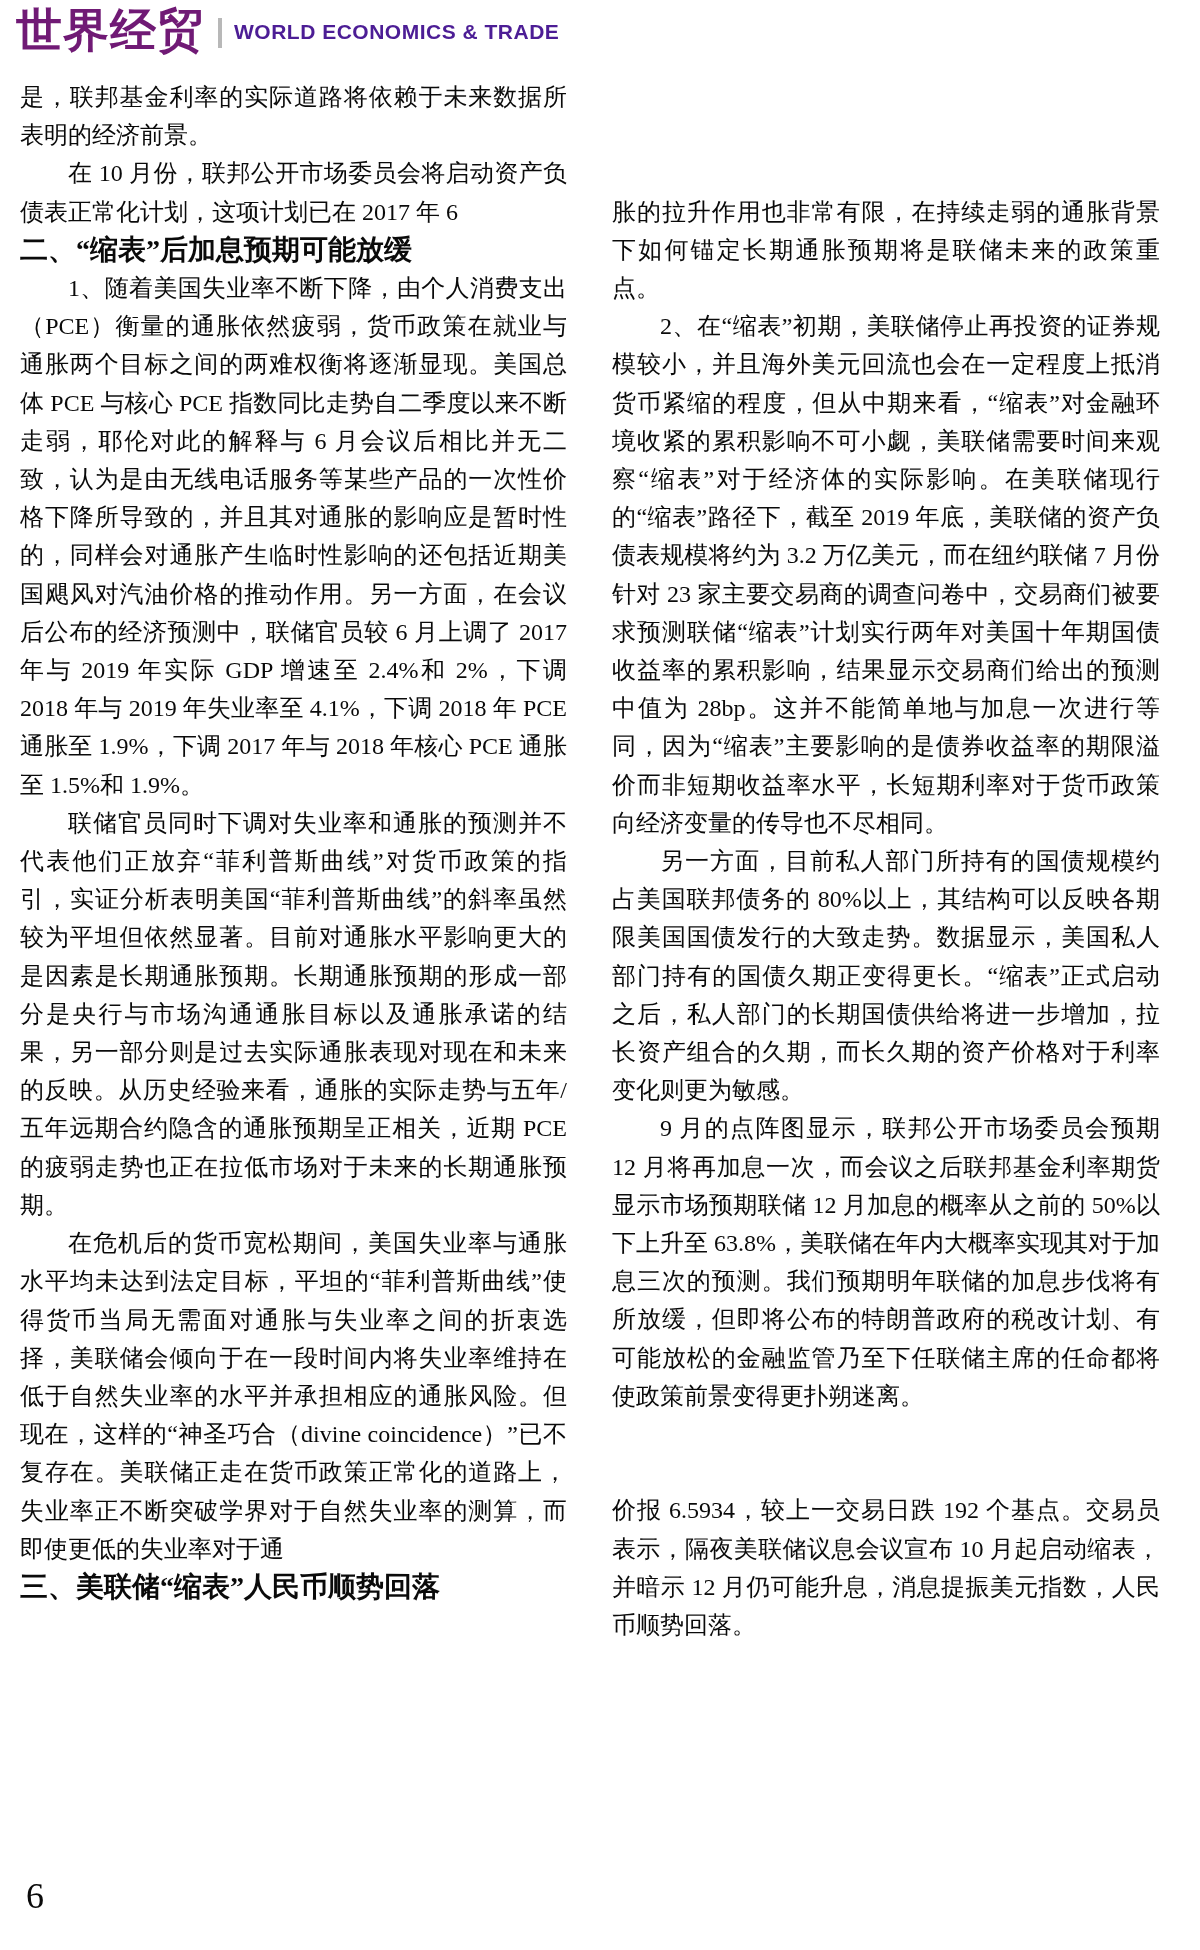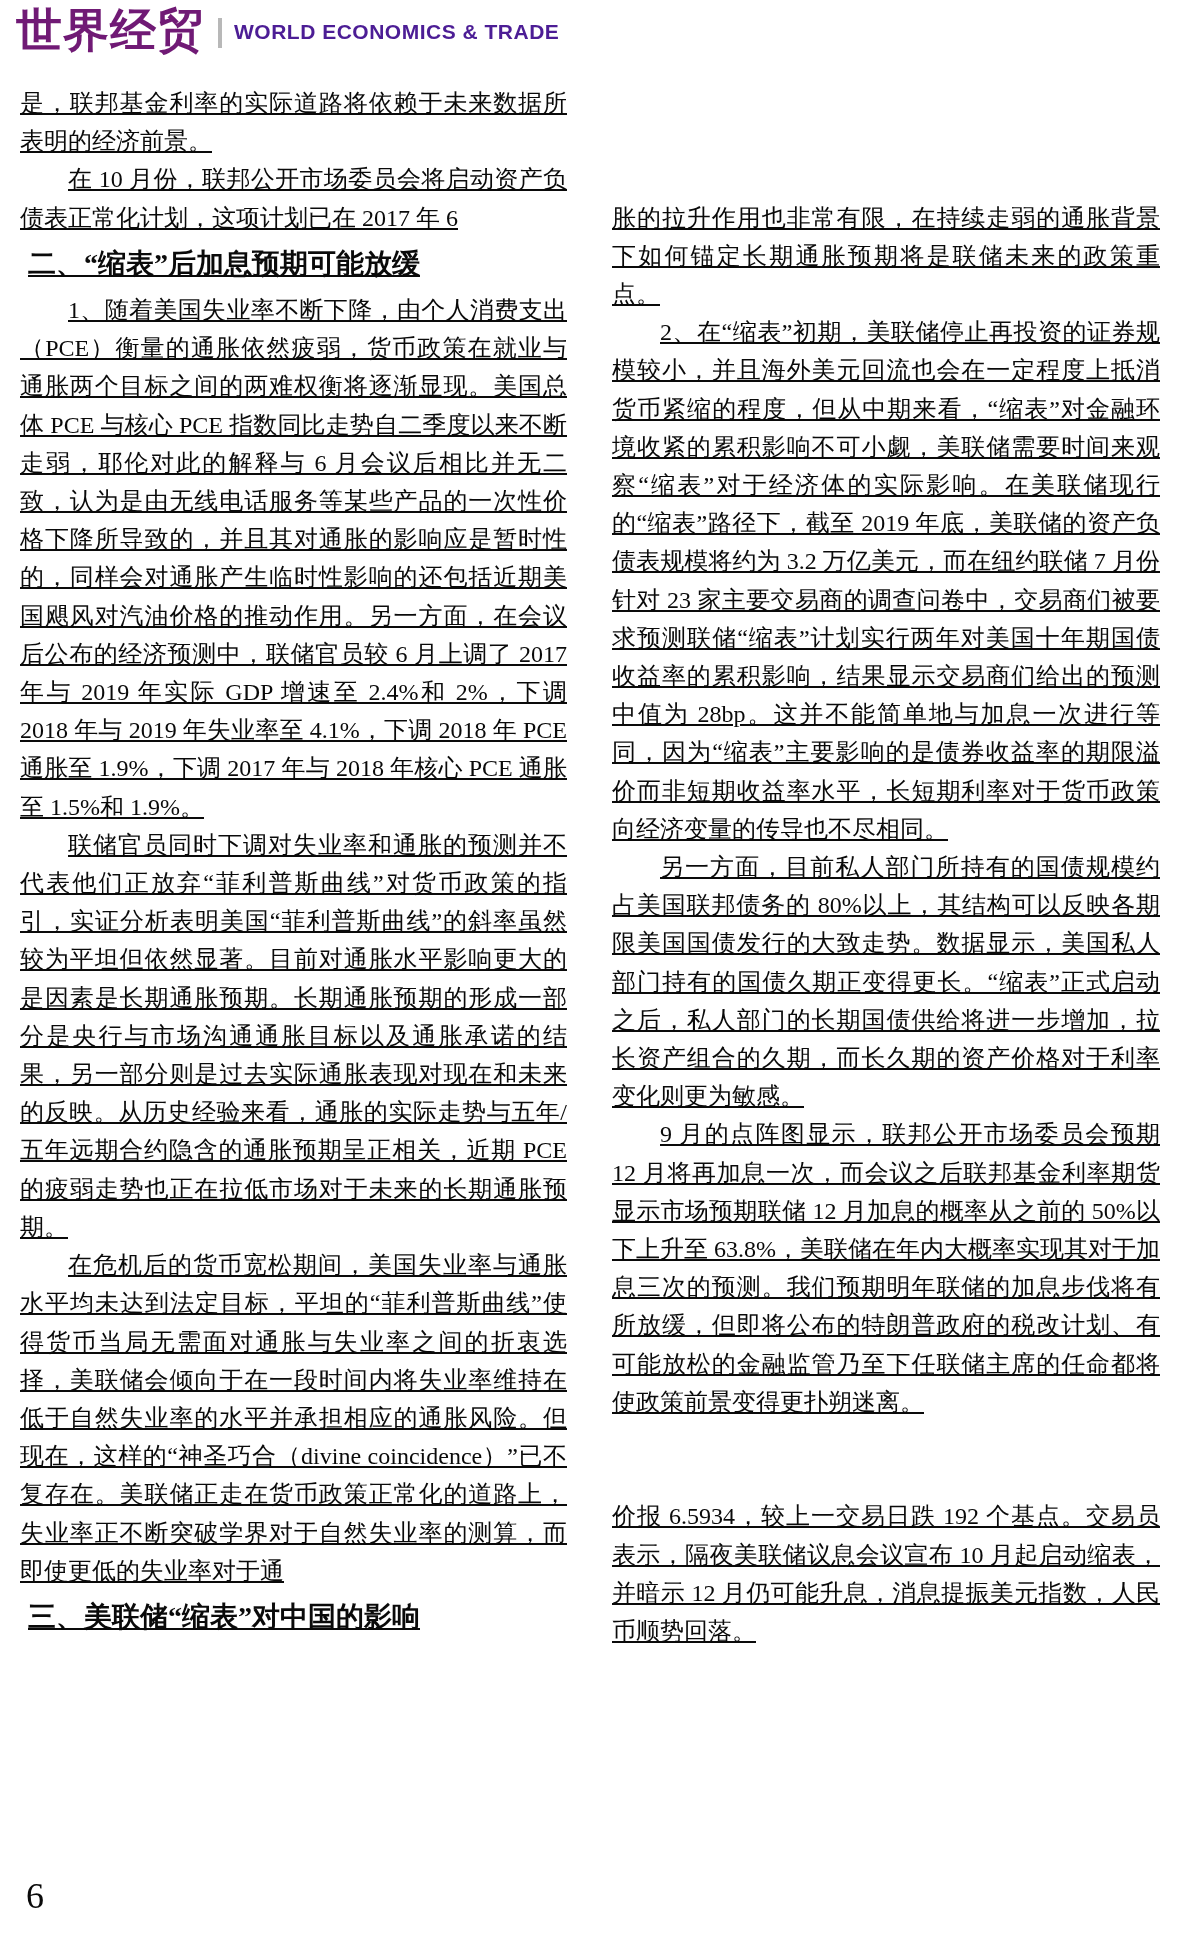--- a/index.html
+++ b/index.html
@@ -19,30 +19,30 @@
     letter-spacing:1px;
   }
   .masthead-divider { width:4px; height:30px; background:#b8b8b8; margin:14px 12px 0 14px; }
   .masthead-en {
     font-family:"Liberation Sans","DejaVu Sans",sans-serif;
     font-weight:bold; font-size:21px; line-height:21px;
     color:#9c9c9c; letter-spacing:0.5px; margin-top:17px;
   }
   
   .col {
-    position:absolute; top:84px;
+    position:absolute; top:78px;
     font-size:24px; line-height:38.2px;
-    text-align:justify; text-justify:inter-ideograph;text-decoration:underline;
+    text-align:justify; text-justify:inter-ideograph;
   }
   .col-left  { left:20px;  width:547px; }
   .col-right { left:612px; width:548px; }
   p.para { margin:0; }
   p.indent { text-indent:2em; }
   h2.heading {
-    margin:8px; font-size:28px; font-weight:bold;
+    margin:0; font-size:28px; font-weight:bold;
     line-height:38.2px; text-align:left;
   }
   .gap { width:100%; }
   .gap-3 { height:114.6px; }
   .gap-2 { height:76.4px; }
   .page-number {
     position:absolute; left:26px; top:1876px;
     font-size:36px; line-height:40px;
   }
 </style>
@@ -57,21 +57,21 @@
     <div class="masthead-en" style="color: #4c1d95;">WORLD ECONOMICS &amp; TRADE</div>
   </div>
 
   <div class="col col-left">
     <p class="para">是，联邦基金利率的实际道路将依赖于未来数据所表明的经济前景。</p>
     <p class="para indent">在 10 月份，联邦公开市场委员会将启动资产负债表正常化计划，这项计划已在 2017 年 6</p>
     <h2 class="heading">二、“缩表”后加息预期可能放缓</h2>
     <p class="para indent">1、随着美国失业率不断下降，由个人消费支出（PCE）衡量的通胀依然疲弱，货币政策在就业与通胀两个目标之间的两难权衡将逐渐显现。美国总体 PCE 与核心 PCE 指数同比走势自二季度以来不断走弱，耶伦对此的解释与 6 月会议后相比并无二致，认为是由无线电话服务等某些产品的一次性价格下降所导致的，并且其对通胀的影响应是暂时性的，同样会对通胀产生临时性影响的还包括近期美国飓风对汽油价格的推动作用。另一方面，在会议后公布的经济预测中，联储官员较 6 月上调了 2017 年与 2019 年实际 GDP 增速至 2.4%和 2%，下调 2018 年与 2019 年失业率至 4.1%，下调 2018 年 PCE 通胀至 1.9%，下调 2017 年与 2018 年核心 PCE 通胀至 1.5%和 1.9%。</p>
     <p class="para indent">联储官员同时下调对失业率和通胀的预测并不代表他们正放弃“菲利普斯曲线”对货币政策的指引，实证分析表明美国“菲利普斯曲线”的斜率虽然较为平坦但依然显著。目前对通胀水平影响更大的是因素是长期通胀预期。长期通胀预期的形成一部分是央行与市场沟通通胀目标以及通胀承诺的结果，另一部分则是过去实际通胀表现对现在和未来的反映。从历史经验来看，通胀的实际走势与五年/五年远期合约隐含的通胀预期呈正相关，近期 PCE 的疲弱走势也正在拉低市场对于未来的长期通胀预期。</p>
     <p class="para indent">在危机后的货币宽松期间，美国失业率与通胀水平均未达到法定目标，平坦的“菲利普斯曲线”使得货币当局无需面对通胀与失业率之间的折衷选择，美联储会倾向于在一段时间内将失业率维持在低于自然失业率的水平并承担相应的通胀风险。但现在，这样的“神圣巧合（divine coincidence）”已不复存在。美联储正走在货币政策正常化的道路上，失业率正不断突破学界对于自然失业率的测算，而即使更低的失业率对于通</p>
-    <h2 class="heading">三、美联储“缩表”对中国的影响</h2>
+    <h2 class="heading">三、美联储“缩表”人民币顺势回落</h2>
   </div>
 
   <div class="col col-right">
     <div class="gap gap-3"></div>
     <p class="para">胀的拉升作用也非常有限，在持续走弱的通胀背景下如何锚定长期通胀预期将是联储未来的政策重点。</p>
     <p class="para indent">2、在“缩表”初期，美联储停止再投资的证券规模较小，并且海外美元回流也会在一定程度上抵消货币紧缩的程度，但从中期来看，“缩表”对金融环境收紧的累积影响不可小觑，美联储需要时间来观察“缩表”对于经济体的实际影响。在美联储现行的“缩表”路径下，截至 2019 年底，美联储的资产负债表规模将约为 3.2 万亿美元，而在纽约联储 7 月份针对 23 家主要交易商的调查问卷中，交易商们被要求预测联储“缩表”计划实行两年对美国十年期国债收益率的累积影响，结果显示交易商们给出的预测中值为 28bp。这并不能简单地与加息一次进行等同，因为“缩表”主要影响的是债券收益率的期限溢价而非短期收益率水平，长短期利率对于货币政策向经济变量的传导也不尽相同。</p>
     <p class="para indent">另一方面，目前私人部门所持有的国债规模约占美国联邦债务的 80%以上，其结构可以反映各期限美国国债发行的大致走势。数据显示，美国私人部门持有的国债久期正变得更长。“缩表”正式启动之后，私人部门的长期国债供给将进一步增加，拉长资产组合的久期，而长久期的资产价格对于利率变化则更为敏感。</p>
     <p class="para indent">9 月的点阵图显示，联邦公开市场委员会预期 12 月将再加息一次，而会议之后联邦基金利率期货显示市场预期联储 12 月加息的概率从之前的 50%以下上升至 63.8%，美联储在年内大概率实现其对于加息三次的预测。我们预期明年联储的加息步伐将有所放缓，但即将公布的特朗普政府的税改计划、有可能放松的金融监管乃至下任联储主席的任命都将使政策前景变得更扑朔迷离。</p>
     <div class="gap gap-2"></div>
     <p class="para">价报 6.5934，较上一交易日跌 192 个基点。交易员表示，隔夜美联储议息会议宣布 10 月起启动缩表，并暗示 12 月仍可能升息，消息提振美元指数，人民币顺势回落。</p>

